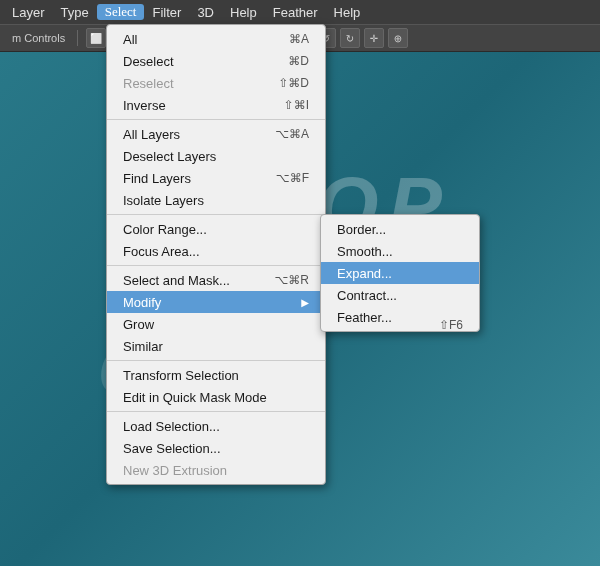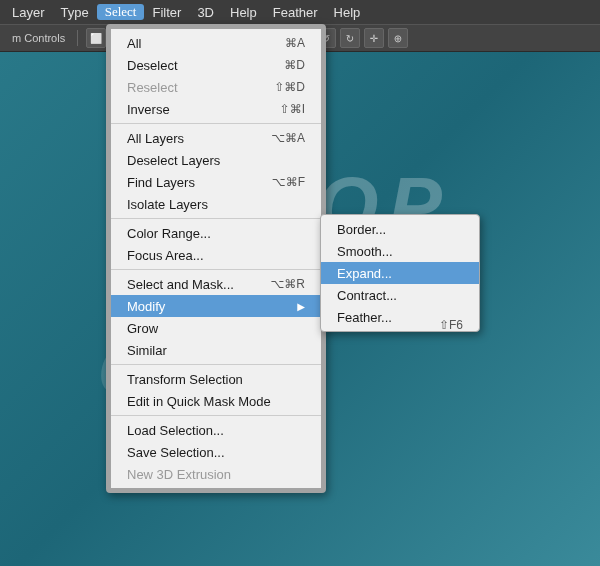--- a/index.html
+++ b/index.html
@@ -129,21 +129,21 @@
       margin-left: 8px;
     }
 
     
     .dropdown-select {
       position: absolute;
       top: 24px;
       left: 106px;
       width: 220px;
       background: #f0f0f0;
-      border: 5px solid #a3a3a3;
+      border: 1px solid #a3a3a3;
       box-shadow: 2px 3px 8px rgba(0,0,0,0.4);
       z-index: 200;
       padding: 3px 0;
       border-radius: 4px;
     }
 
     .menu-item {
       display: flex;
       align-items: center;
       justify-content: space-between;

